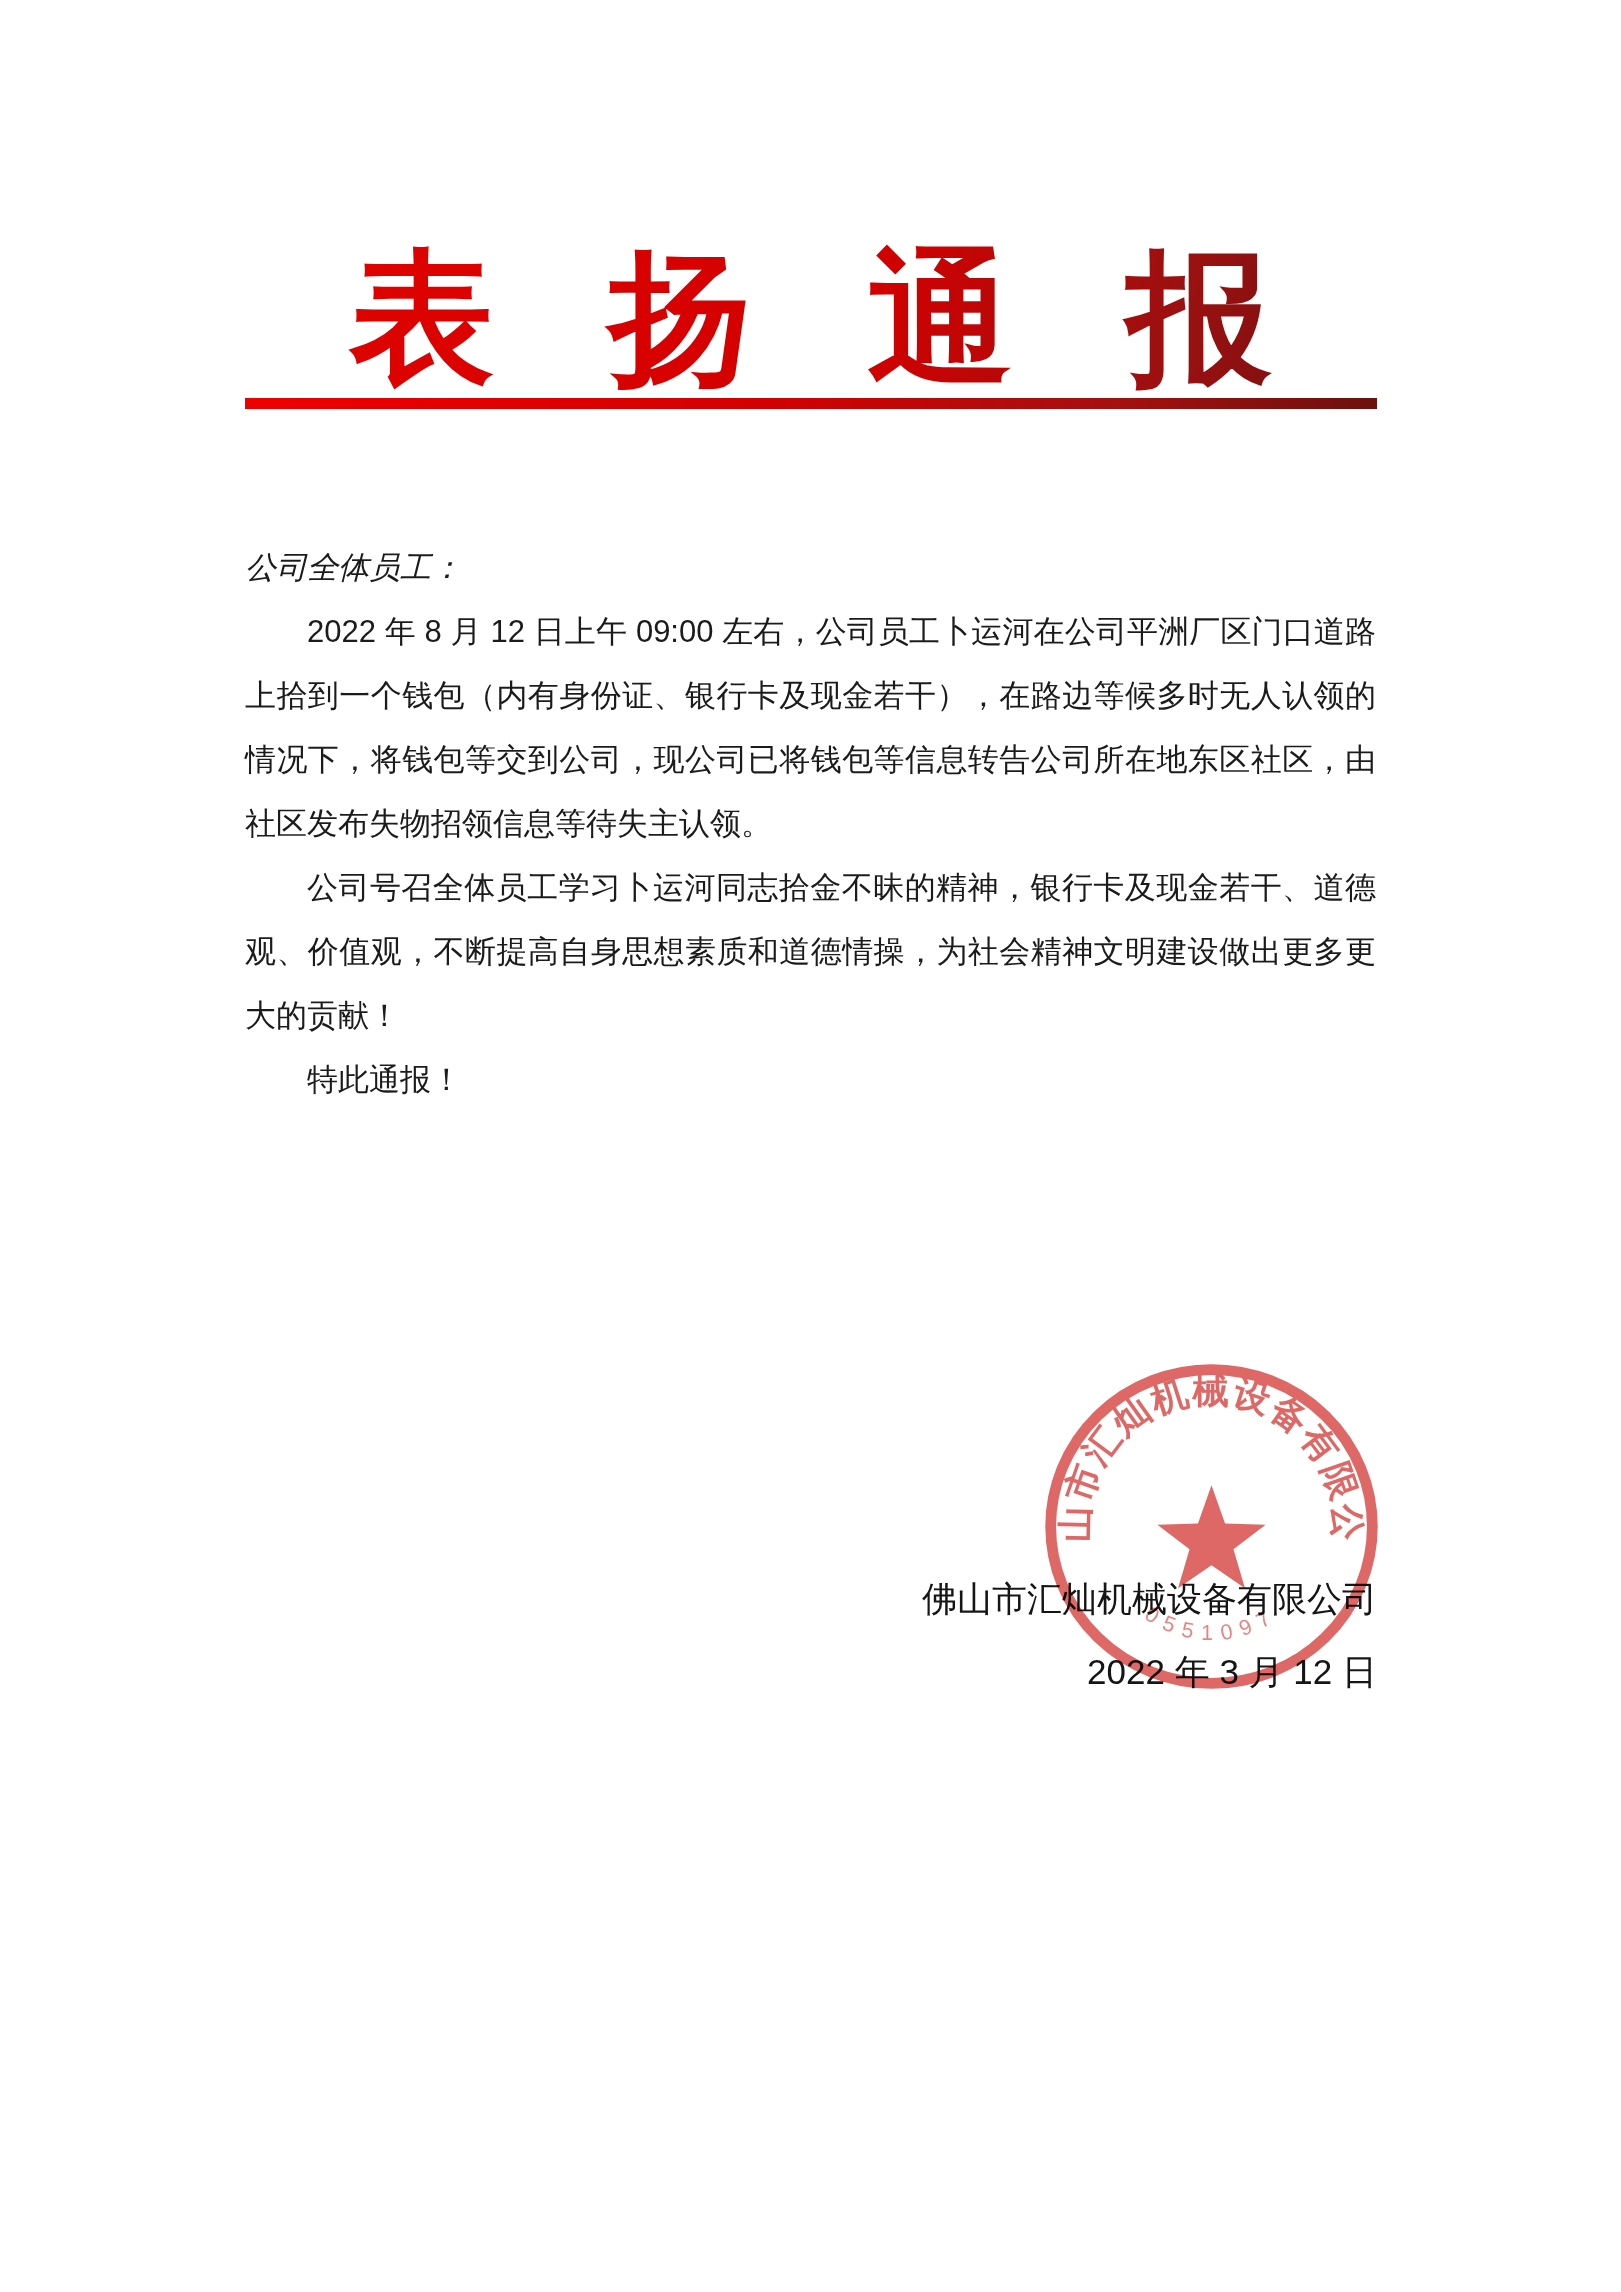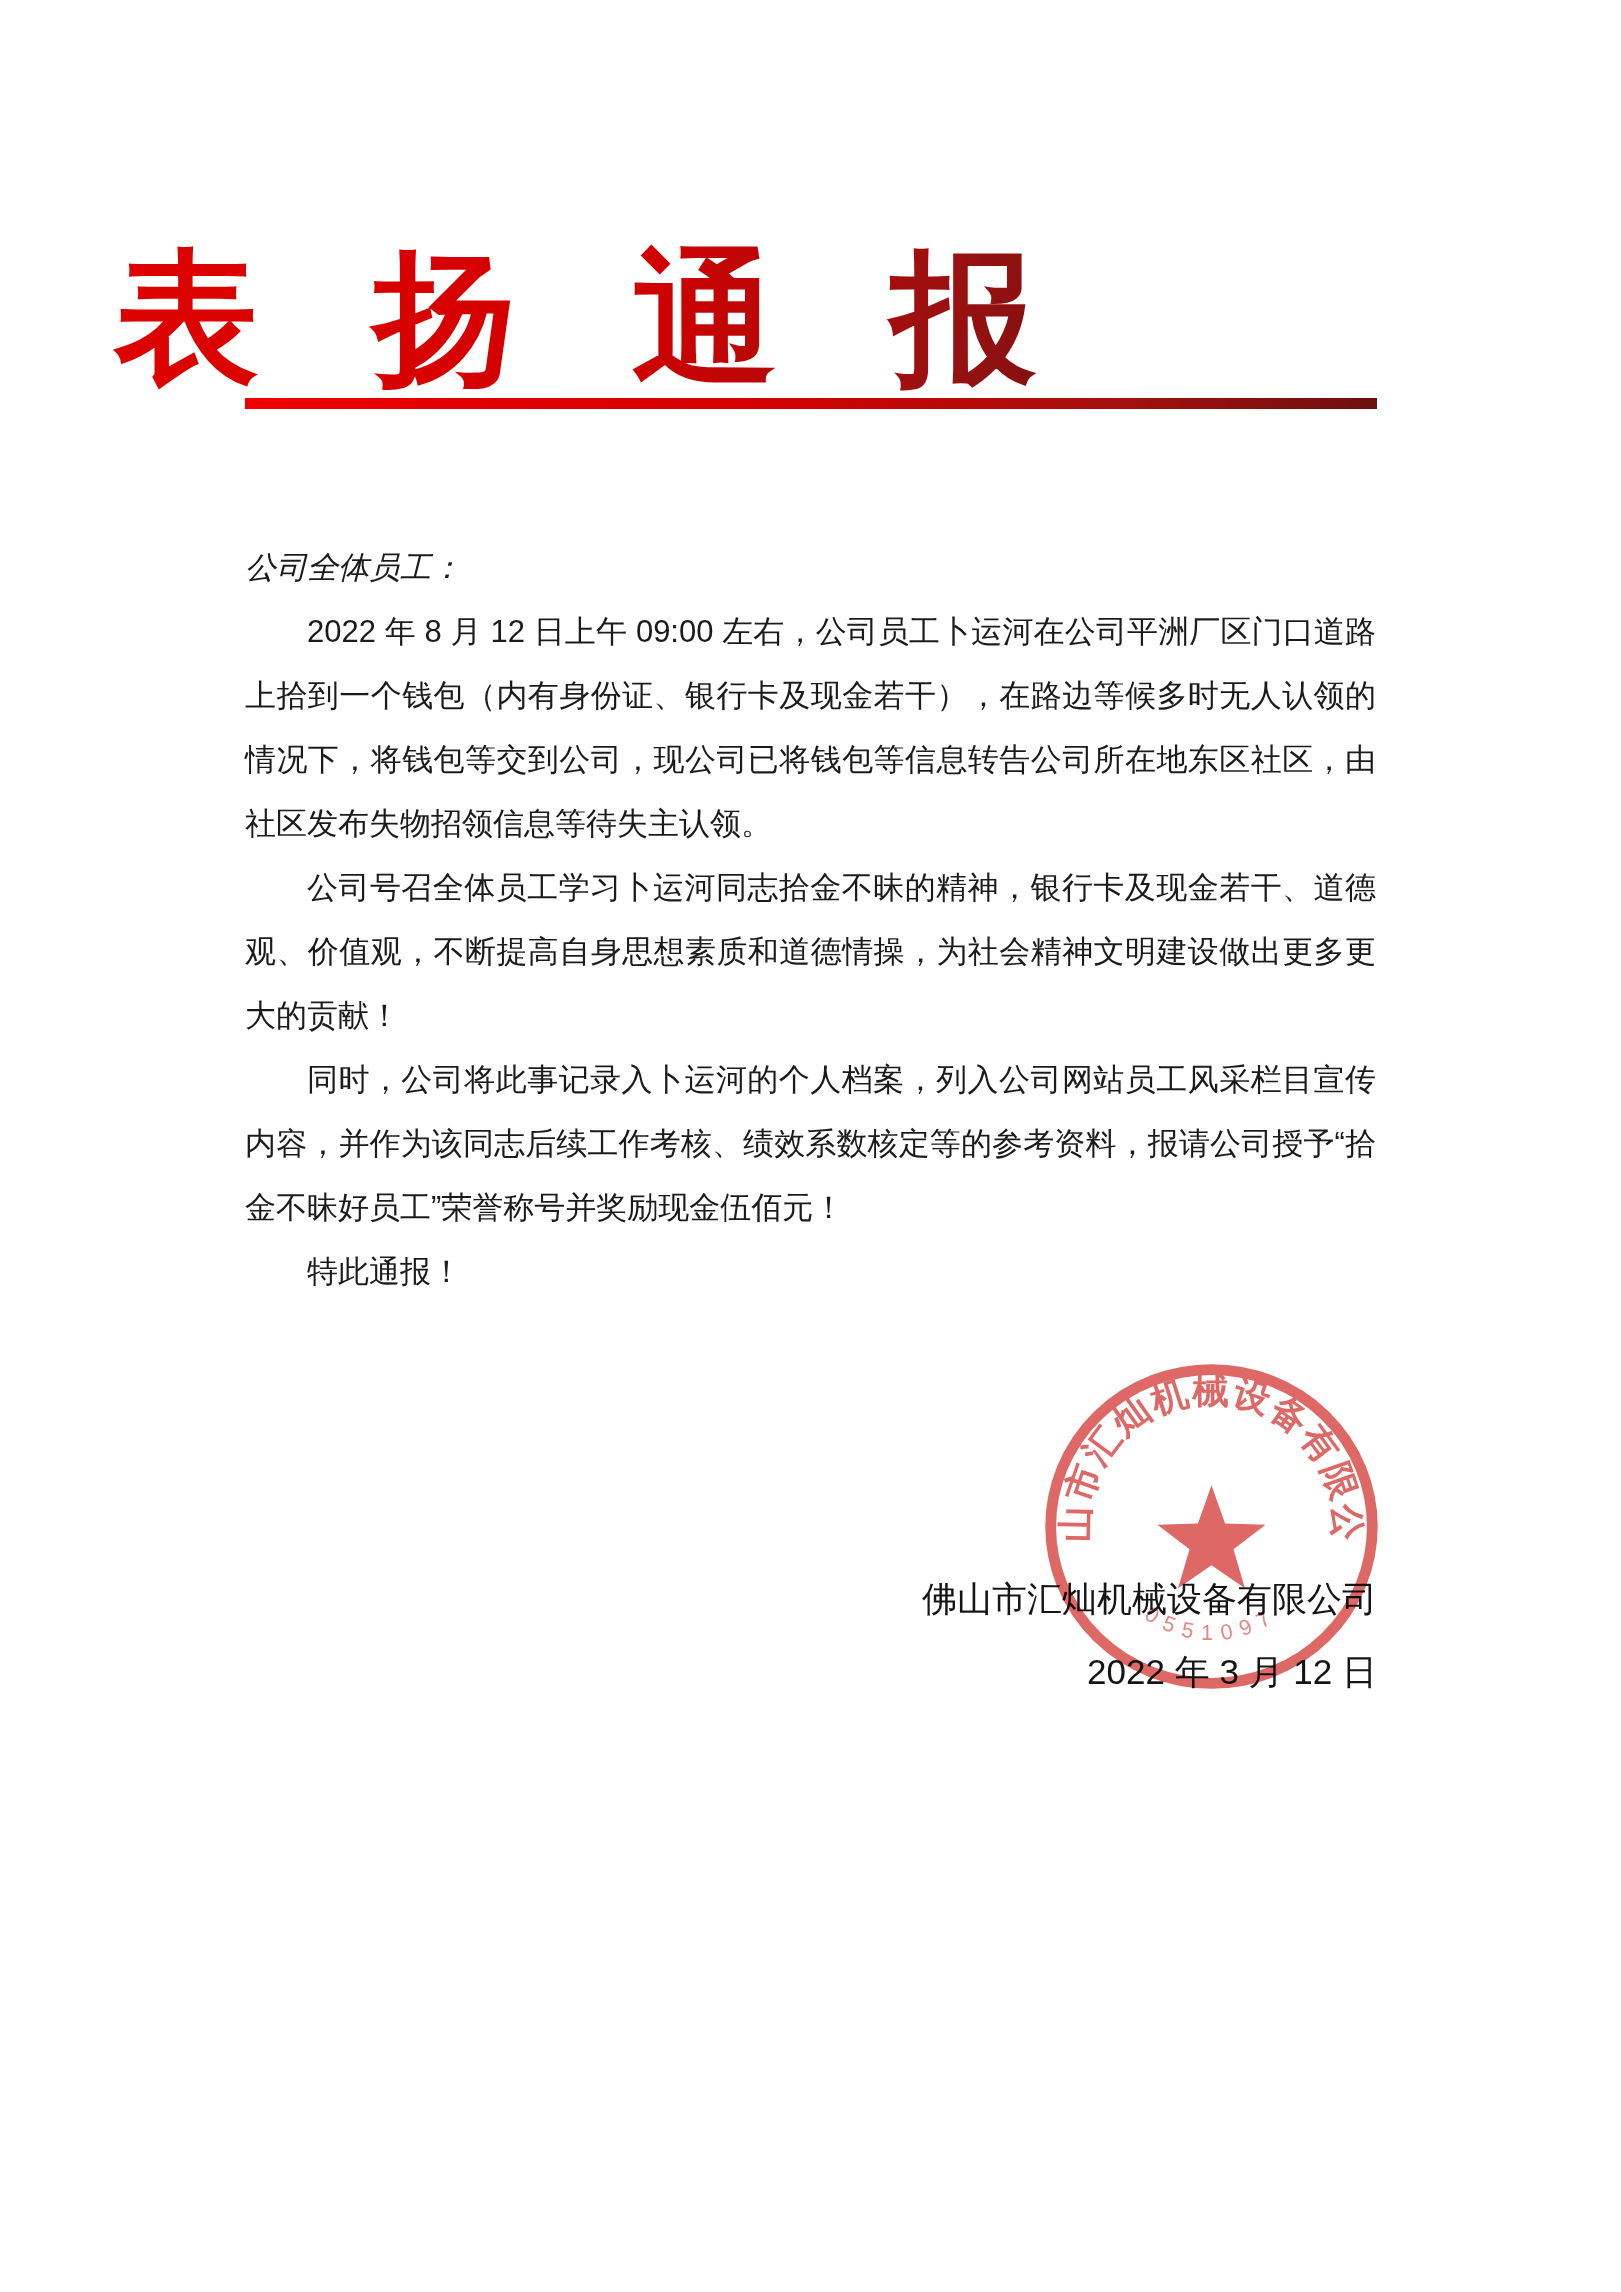--- a/index.html
+++ b/index.html
@@ -7,21 +7,21 @@
     position:relative;
     width:1621px;height:2293px;
     background:#ffffff;
     overflow:hidden;
     font-family:"Liberation Sans","DejaVu Sans",serif;
     color:#1c1c1c;
   }
   
   .title-wrap{
     position:absolute;top:241px;left:0;width:1621px;height:157px;
-    line-height:157px;
+    text-align:center;line-height:157px;
   }
   .title-text{
     font-family:"Liberation Serif","DejaVu Serif",serif;
     font-weight:700;
     font-size:145px;
     letter-spacing:114px;
     padding-left:114px; 
     white-space:nowrap;
     background:linear-gradient(100deg,#e00300 0%,#d20000 55%,#991111 82%,#6f0e0e 100%);
     -webkit-background-clip:text;
@@ -74,21 +74,20 @@
 
   <div class="title-wrap">
     <span class="title-text">表扬通报</span>
   </div>
   <div class="title-rule"></div>
 
   <div class="body-block">
     <p class="greeting">公司全体员工：</p>
     <p class="para">2022 年 8 月 12 日上午 09:00 左右，公司员工卜运河在公司平洲厂区门口道路上拾到一个钱包（内有身份证、银行卡及现金若干），在路边等候多时无人认领的情况下，将钱包等交到公司，现公司已将钱包等信息转告公司所在地东区社区，由社区发布失物招领信息等待失主认领。</p>
     <p class="para">公司号召全体员工学习卜运河同志拾金不昧的精神，银行卡及现金若干、道德观、价值观，不断提高自身思想素质和道德情操，为社会精神文明建设做出更多更大的贡献！</p>
-    <p class="para">同时，公司将此事记录入卜运河的个人档案，列入公司网站员工风采栏目宣传内容，并作为该同志后续工作考核、绩效系数核定等的参考资料，报请公司授予“拾金不昧好员工”荣誉称号并奖励现金伍佰元！</p>
     <p class="para">特此通报！</p>
   </div>
 
   <div class="sig-company">佛山市汇灿机械设备有限公司</div>
   <div class="sig-date">2022 年 3 月 12 日</div>
 
   <div class="seal">
     <svg viewBox="0 0 360 360" xmlns="http://www.w3.org/2000/svg">
       <defs>
         <path id="arcPath" d="M 56 202 A 126 126 0 1 1 304 202" fill="none"></path>

